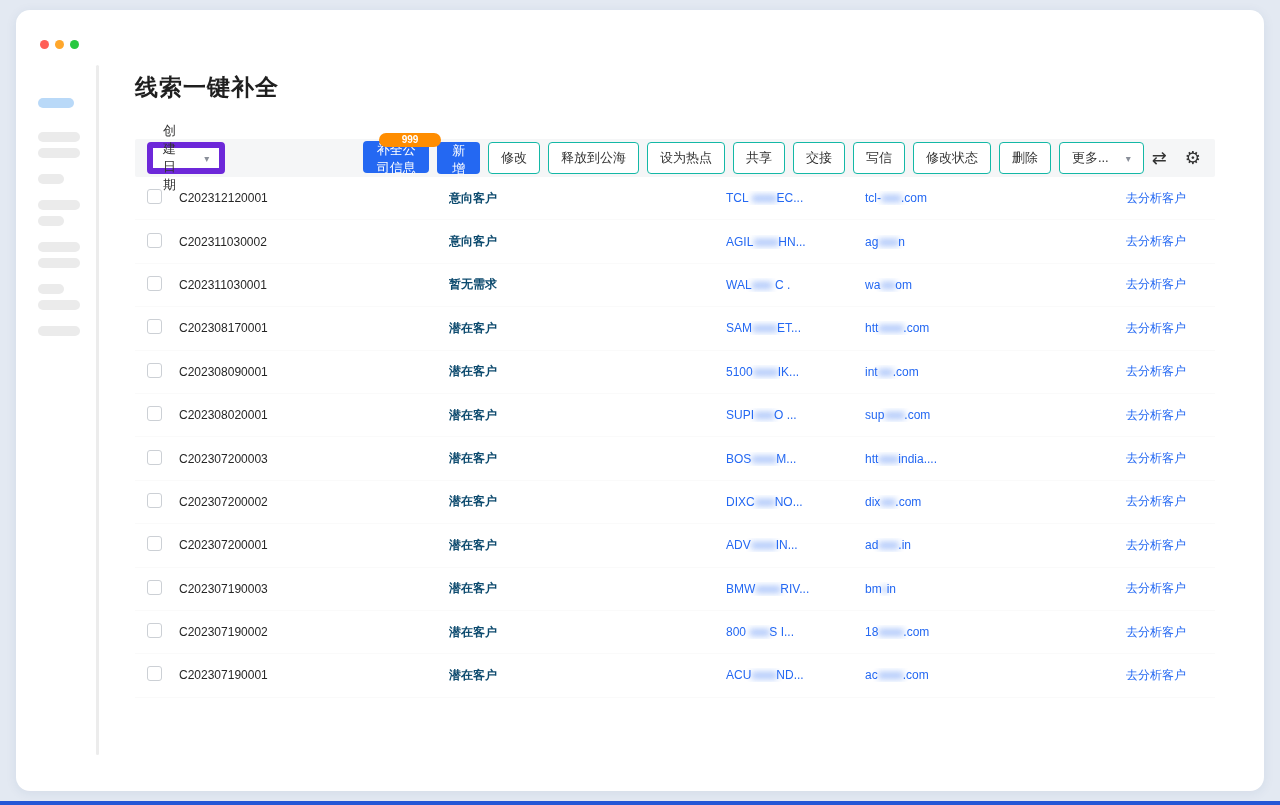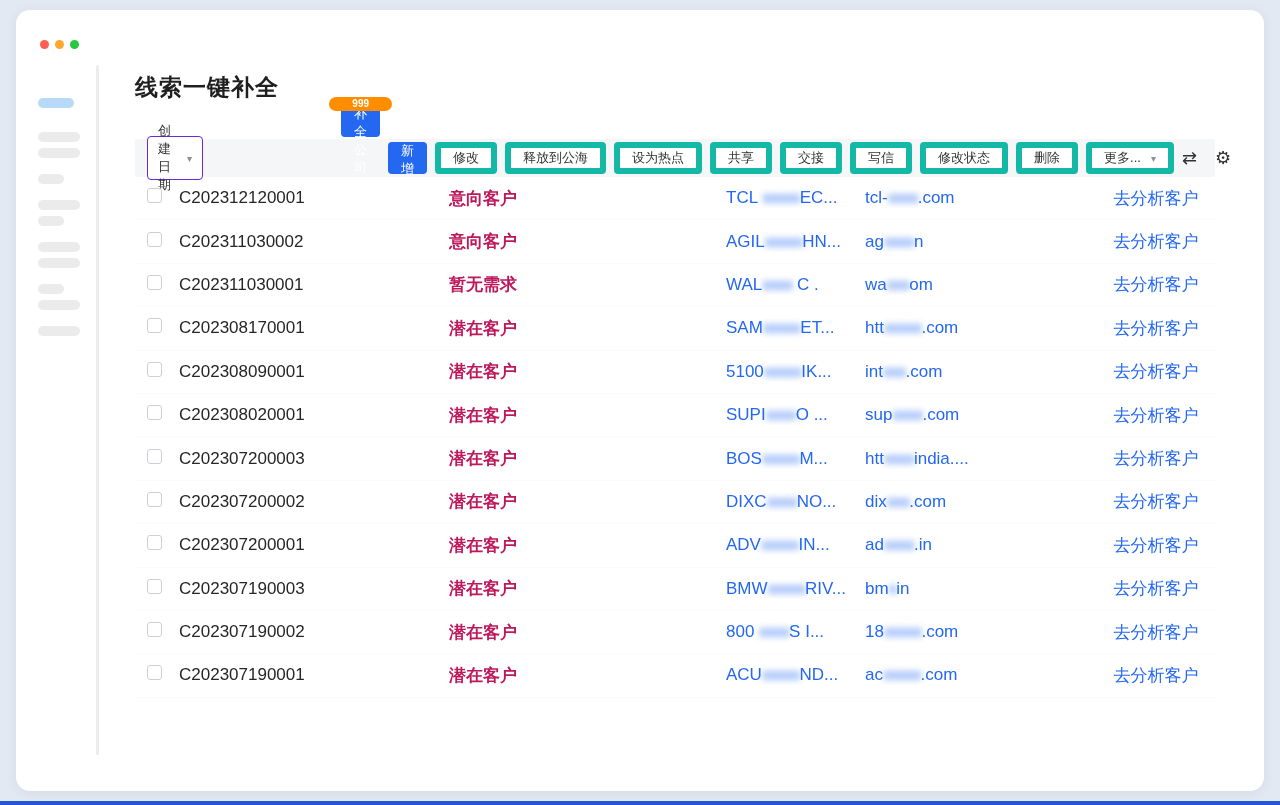--- a/index.html
+++ b/index.html
@@ -34,54 +34,54 @@
   
   .main { position:absolute; left:119px; top:0; width:1080px; }
   .page-title { margin-top:62px; font-size:23px; line-height:30px; font-weight:700; color:#1f1f1f; letter-spacing:1px; }
 
   
   .toolbar {
     margin-top:37px; height:38px; background:#f5f6f7; border-radius:2px;
     display:flex; align-items:center; gap:8px; padding:0 10px 0 12px;
   }
   .select {
-    height:44px; background:#fff; border:1px solid #6d28d9; border-radius:4px;
+    height:32px; background:#fff; border:6px solid #6d28d9; border-radius:4px;
     display:flex; align-items:center; gap:16px; padding:0 10px; font-size:13px; color:#333; cursor:pointer;
   }
   .caret { font-size:10px; color:#8a8f99; }
   .complete-wrap { position:relative; margin-left:130px; }
   .btn-primary {
     height:32px; background:#2468f2; color:#fff; border:none; border-radius:4px;
     padding:0 13px; font-size:13px; cursor:pointer; font-family:inherit;
   }
   .badge {
     position:absolute; top:-8px; right:-12px; background:#ff8d00; color:#fff;
     font-size:10px; font-weight:700; line-height:14px; padding:0 23px; border-radius:8px;
   }
   .btn {
-    height:32px; background:#fff; border:6px solid #14b8a6; border-radius:4px;
+    height:32px; background:#fff; border:1px solid #14b8a6; border-radius:4px;
     padding:0 12px; font-size:13px; color:#333; cursor:pointer; font-family:inherit; white-space:nowrap;
   }
   .btn-group { display:contents; }
-  .more-btn { display:inline-flex; align-items:center; gap:10px;text-align:right; }
+  .more-btn { display:inline-flex; align-items:center; gap:17px;text-align:right; }
   .tool-icons { margin-left:auto; display:flex; align-items:center; gap:18px; padding-right:4px; }
   .tool-icon { font-size:18px; color:#333; cursor:pointer; line-height:1; }
 
   
   .grid-cols { display:grid; grid-template-columns:44px 135px 135px 135px 142px 139px 137px 95px 1fr; align-items:center; }
   .thead {
     margin-top:9px; height:35px; background:#f6f7f9;
     font-size:13.5px; font-weight:700; color:#1f2329;
   }
   .th { white-space:nowrap; }
   .th-action { display:flex; height:100%; align-items:center; justify-content:center; border-left:1px solid #e4e6e9; }
-  .tr { height:43.4px; background:#fff; border-bottom:1px solid #fafafa; font-size:17px; color:#262626; }
+  .tr { height:43.4px; background:#fff; border-bottom:1px solid #fafafa; font-size:12px; color:#262626; }
   .checkbox { width:15px; height:15px; border:1px solid #ccd0d5; border-radius:3px; background:#fff; display:inline-block; margin-left:12px; cursor:pointer; }
   .td { white-space:nowrap; overflow:hidden; padding-right:8px; }
-  .td-status { font-weight:600; color:#be185d; }
+  .td-status { font-weight:600; color:#0c4a6e; }
   .link { color:#2468f2; cursor:pointer; }
   .redact { filter:blur(3px); opacity:.9; letter-spacing:-1px; }
   .action-cell { text-align:center; padding-right:0; }
   .action-link { color:#2468f2; cursor:pointer; text-decoration:none; }
 </style>
 </head>
 <body>
 
 <div class="window">
 

